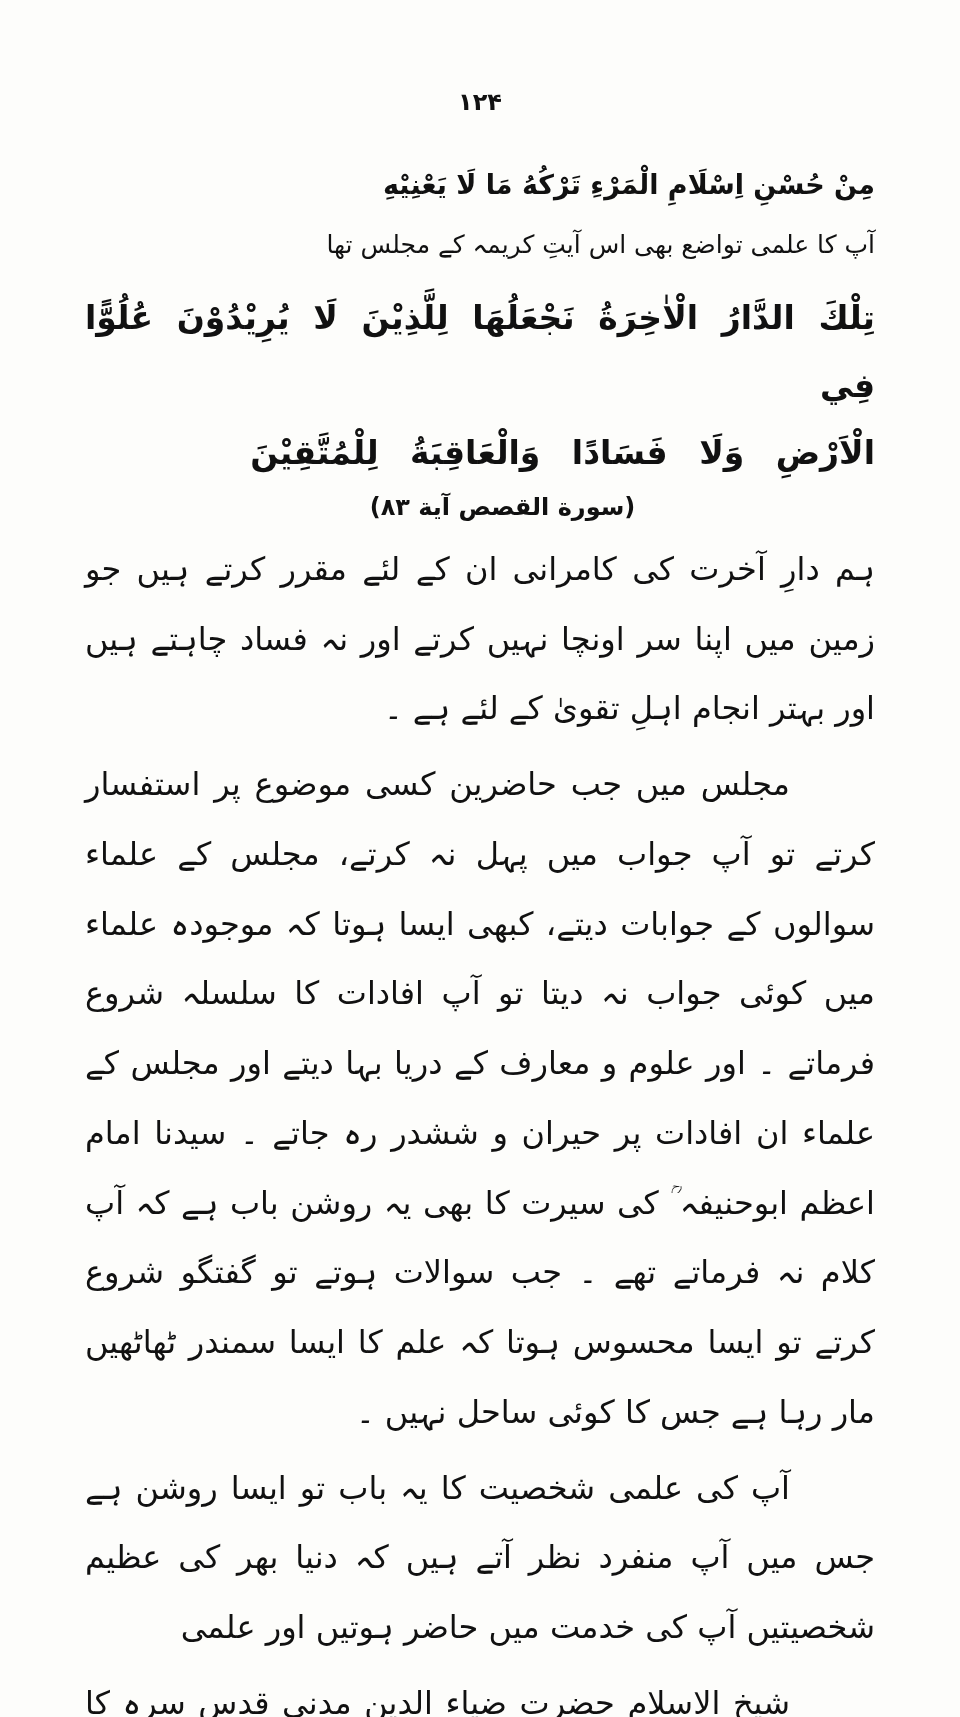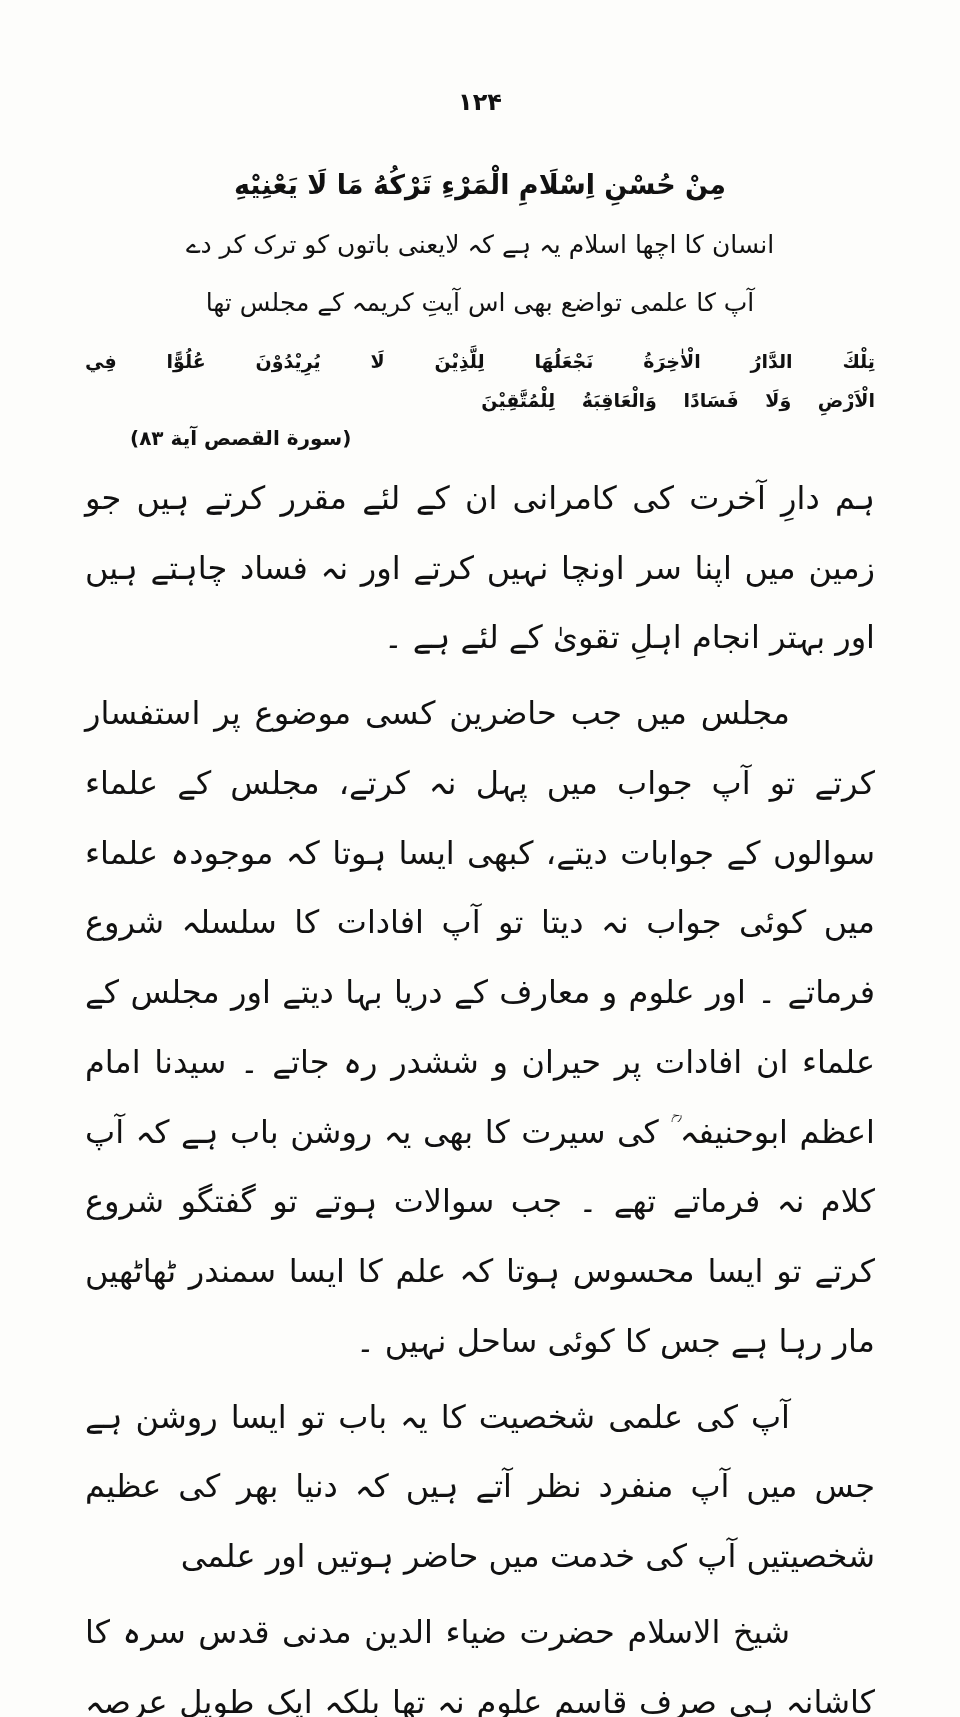--- a/index.html
+++ b/index.html
@@ -27,50 +27,50 @@
     text-align: center;
     font-size: 24px;
     font-weight: bold;
     margin-bottom: 42px;
     letter-spacing: 1px;
   }
   .line {
     line-height: 2.0;
     margin-bottom: 8px;
   }
-  .center { text-align: center; }
+  .center { }
   .arabic-bold {
     font-weight: bold;
     font-size: 27px;
     letter-spacing: 1px;
   }
   .urdu {
     font-size: 25px;
   }
   .verse {
     margin: 14px 0 4px 0;
     font-weight: bold;
-    font-size: 19px;
+    font-size: 33px;
     line-height: 2.05;
   }
   .verse-line {
     text-align: justify;
     text-align-last: justify;
     word-spacing: 10px;
     letter-spacing: 1px;
   }
   .verse-line.last {
     text-align: right;
     text-align-last: right;
     word-spacing: 20px;
   }
   .reference {
-    font-size: 20px;
+    font-size: 24px;
     font-weight: bold;
-    text-align: left;
+    text-align: center;
     margin: 6px 0 14px 45px;
     direction: rtl;
     unicode-bidi: plaintext;
   }
   .body-para {
     font-size: 32px;
     line-height: 2.18;
     text-align: justify;
     text-align-last: right;
     margin: 0 0 6px 0;
@@ -80,21 +80,20 @@
 </style>
 </head>
 <body>
 
 <div class="page">
 
   <div class="page-number">۱۲۴</div>
 
   <div class="line center arabic-bold">مِنْ حُسْنِ اِسْلَامِ الْمَرْءِ تَرْكُهُ مَا لَا يَعْنِيْهِ</div>
 
-  <div class="line center urdu">انسان کا اچھا اسلام یہ ہے کہ لایعنی باتوں کو ترک کر دے</div>
 
   <div class="line center urdu">آپ کا علمی تواضع بھی اس آیتِ کریمہ کے مجلس تھا</div>
 
   <div class="verse">
     <div class="verse-line">تِلْكَ الدَّارُ الْاٰخِرَةُ نَجْعَلُهَا لِلَّذِيْنَ لَا يُرِيْدُوْنَ عُلُوًّا فِي</div>
     <div class="verse-line last">الْاَرْضِ وَلَا فَسَادًا وَالْعَاقِبَةُ لِلْمُتَّقِيْنَ</div>
   </div>
 
   <div class="reference">(سورة القصص آیة ۸۳)</div>
 

